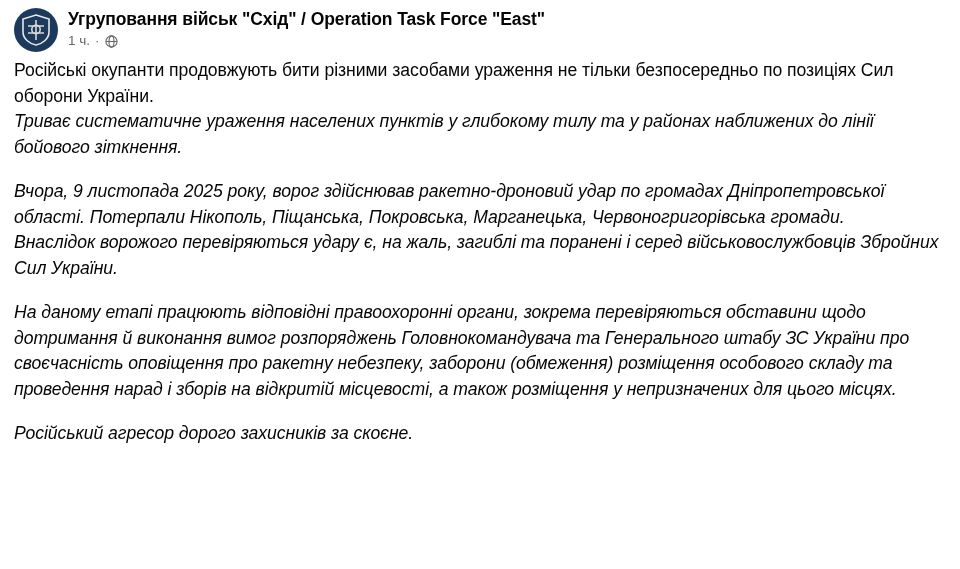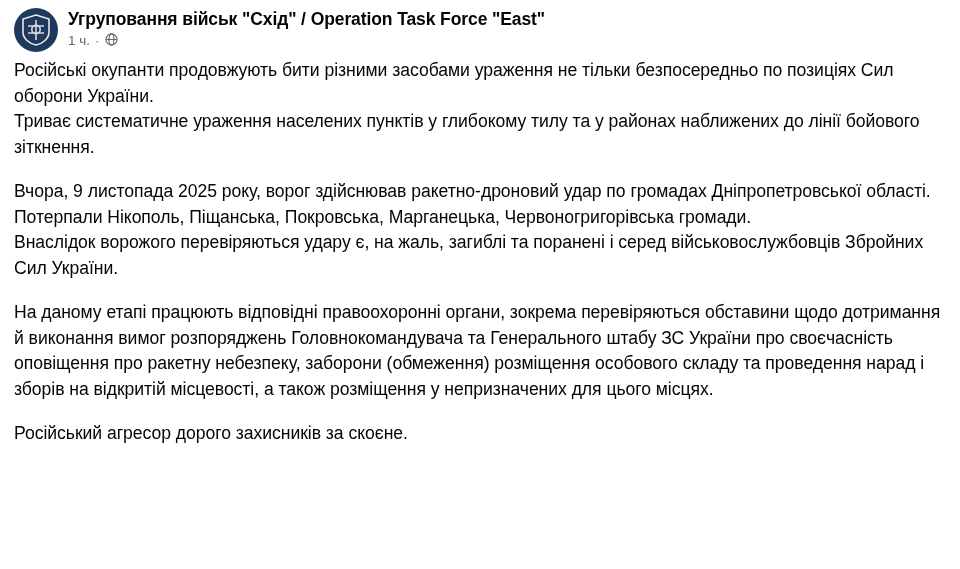--- a/index.html
+++ b/index.html
@@ -53,20 +53,21 @@
     font-size: 17.5px;
     font-weight: bold;
     line-height: 21px;
     color: #050505;
     letter-spacing: -0.1px;
     white-space: nowrap;
   }
 
   .meta-row {
     display: flex;
+    align-items: center;
     gap: 5px;
     margin-top: 3px;
     color: #65676b;
     font-size: 13.5px;
     line-height: 16px;
   }
   .meta-dot {
     font-size: 13.5px;
     line-height: 16px;
     color: #65676b;
@@ -75,21 +76,21 @@
 
   .post-body {
     font-size: 17.6px;
     line-height: 25.5px;
     color: #050505;
     letter-spacing: -0.05px;
   }
   .para {
     margin: 0 0 0 0;
   }
-  .para + .para { margin-top: 0; }
+  .para + .para { margin-top: 0; font-style: italic; }
   .para.gap { margin-top: 19px; }
 </style>
 </head>
 <body>
 
 <div class="post">
 
   <div class="post-header">
 
     <div class="avatar">

